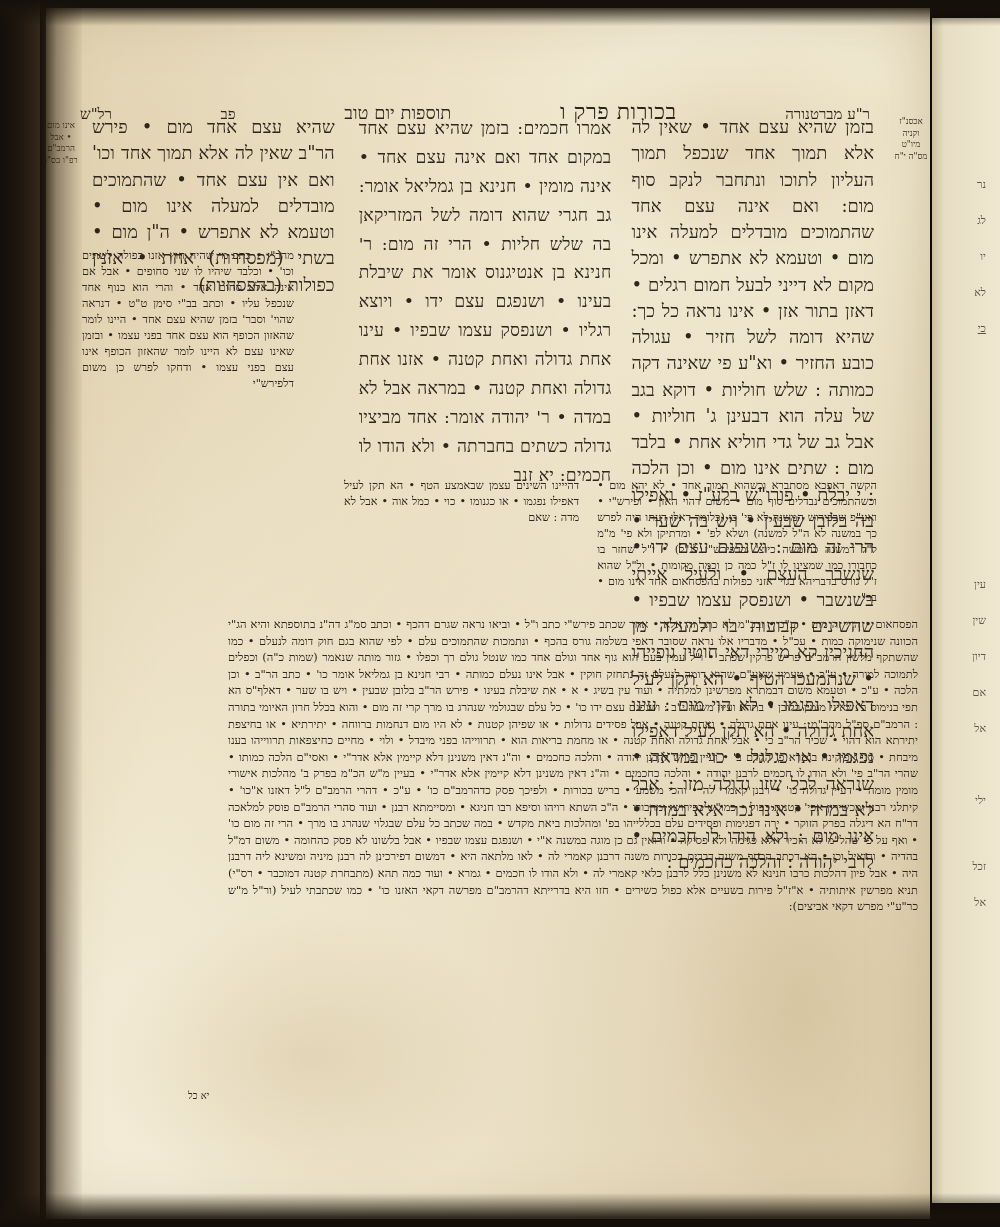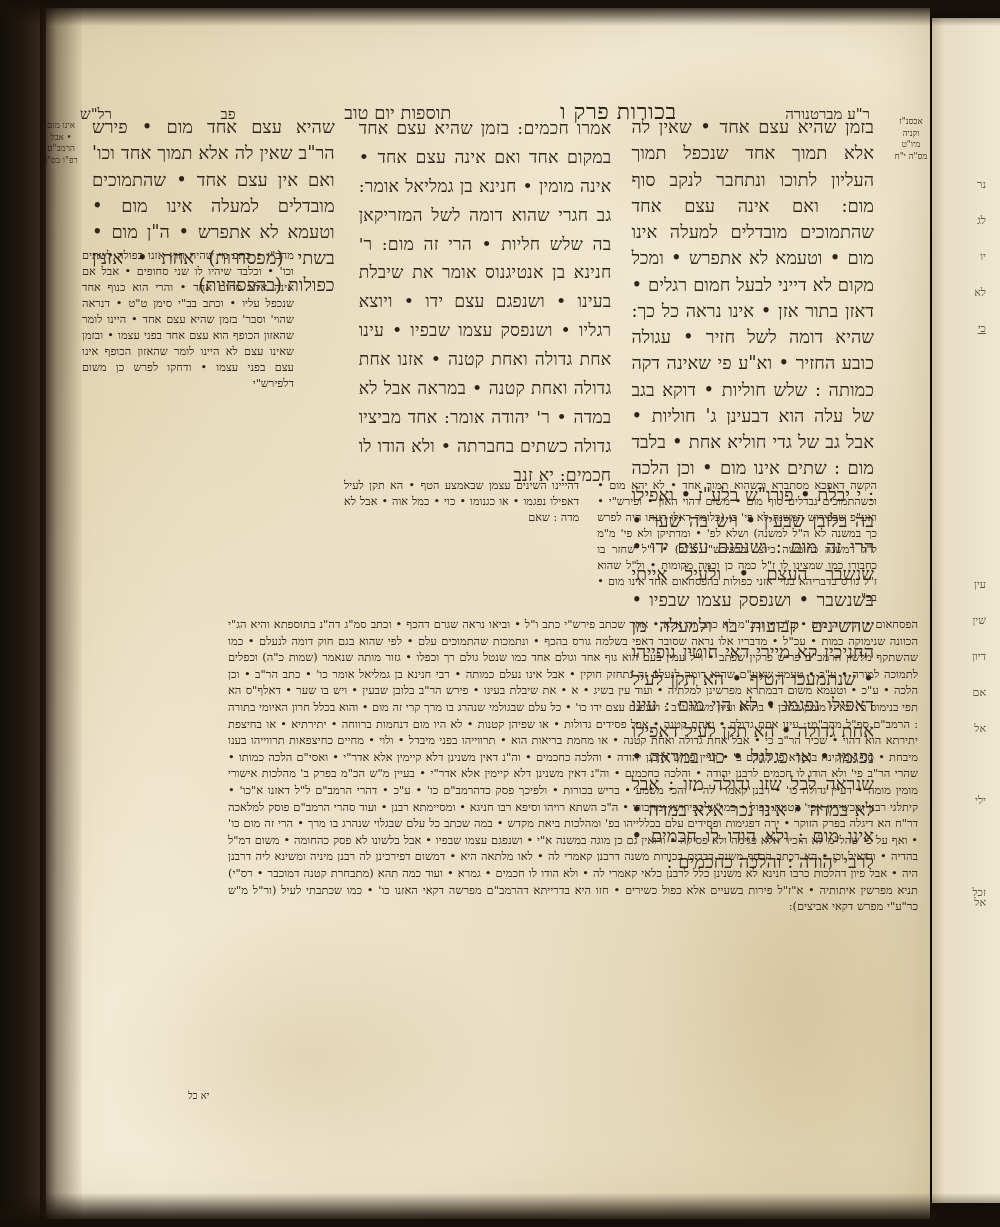--- a/index.html
+++ b/index.html
@@ -237,21 +237,21 @@
     <div class="frag" style="top:196px;">לג</div>
     <div class="frag" style="top:232px;">יו</div>
     <div class="frag" style="top:268px;">לא</div>
     <div class="frag" style="top:304px;text-decoration:underline;">כי</div>
     <div class="frag" style="top:560px;">עין</div>
     <div class="frag" style="top:596px;text-align:right;">שין</div>
     <div class="frag" style="top:632px;">דיון</div>
     <div class="frag" style="top:668px;">אם</div>
     <div class="frag" style="top:704px;">אל</div>
     <div class="frag" style="top:776px;">ילי</div>
-    <div class="frag" style="top:868px;">זכל</div>
+    <div class="frag" style="top:842px;">זכל</div>
     <div class="frag" style="top:878px;">אל</div>
   </div>
 
   <div class="leaf">
     <div class="stain-a"></div>
     <div class="stain-b"></div>
     <div class="stain-c"></div>
 
     <div class="content">
 

